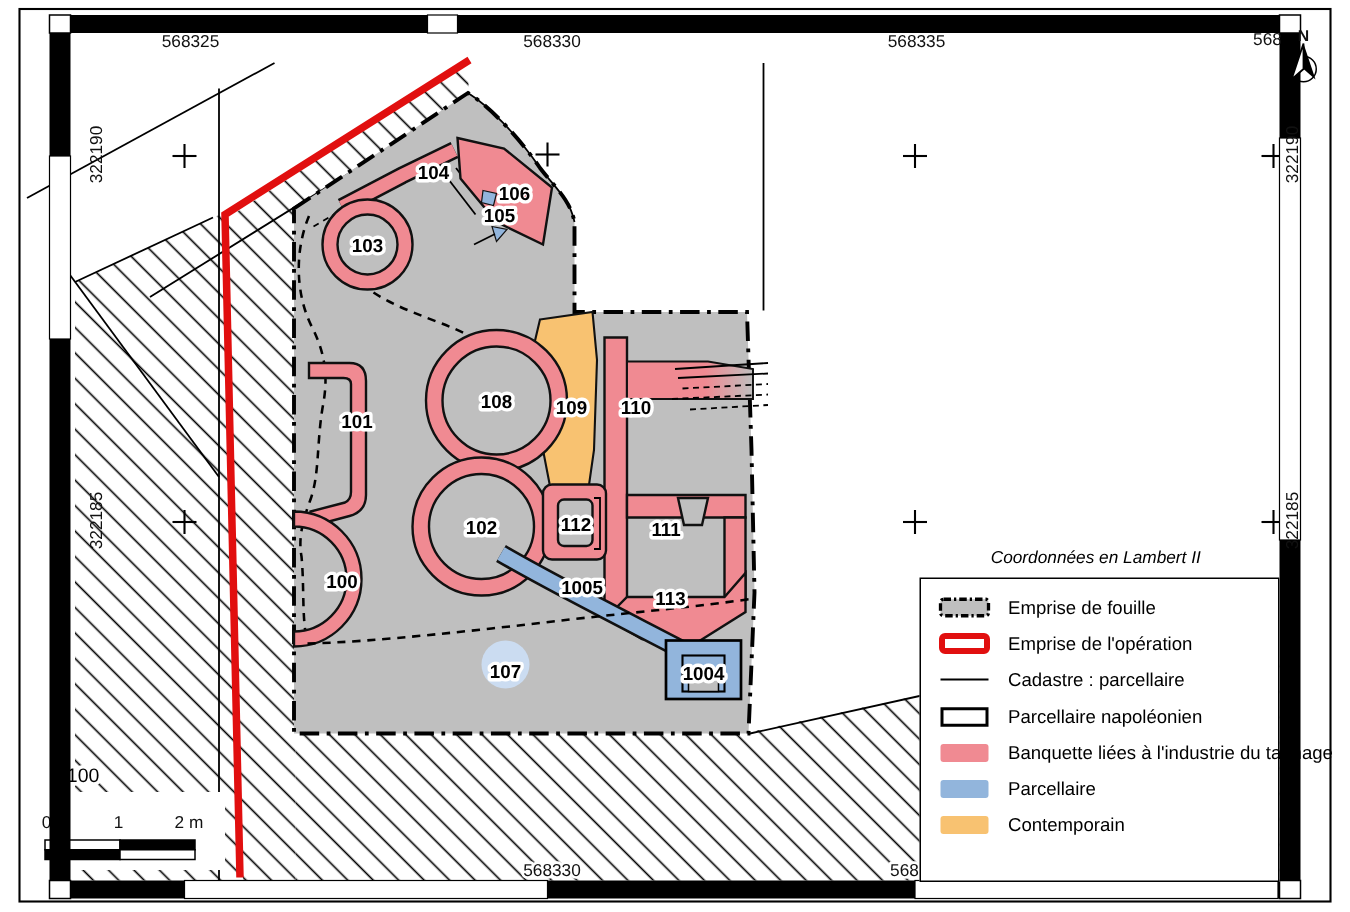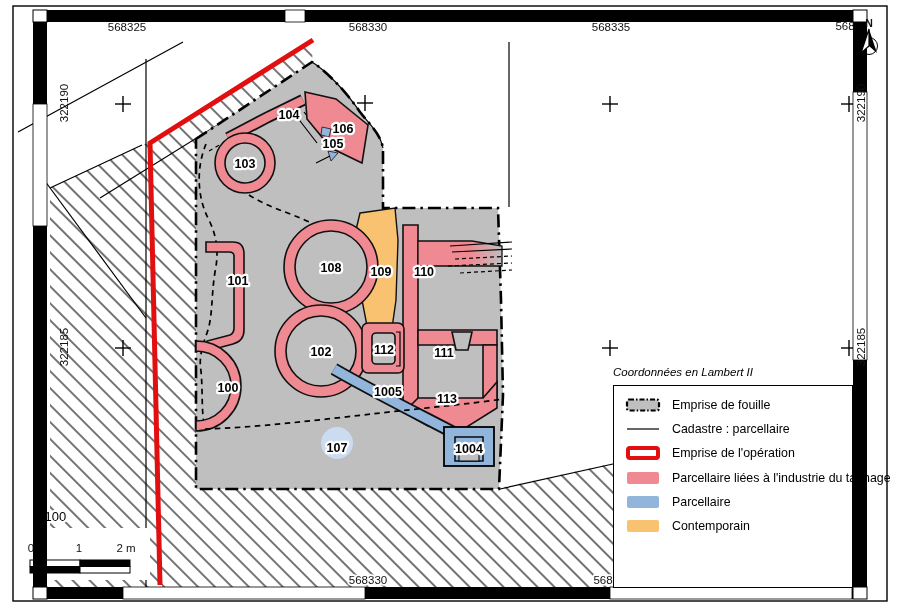--- a/index.html
+++ b/index.html
@@ -9,21 +9,21 @@
   .flabel{font-family:"Liberation Sans",sans-serif;font-size:12.5px;font-weight:bold;fill:#000;
           paint-order:stroke;stroke:#fff;stroke-width:4.5px;stroke-linejoin:round;text-anchor:middle;}
   .clabel{font-family:"Liberation Sans",sans-serif;font-size:11.5px;fill:#111;text-anchor:middle;}
   .chalo{paint-order:stroke;stroke:#fff;stroke-width:3.5px;stroke-linejoin:round;}
   .pink{fill:var(--tannage);stroke:#111;stroke-width:1.6;}
   .grayin{fill:var(--fouille_gray);stroke:#111;stroke-width:1.6;}
   .thin{stroke:#000;stroke-width:1.2;fill:none;}
   .banq{stroke:#000;stroke-width:1.7;fill:none;stroke-dasharray:5.5 4.5;}
   .cross{stroke:#000;stroke-width:1.4;}
   
-  .legend-note{position:absolute;left:613px;top:366px;width:235px;text-align:left;
+  .legend-note{position:absolute;left:613px;top:366px;width:235px;text-align:center;
                font-style:italic;font-size:11.5px;color:#000;}
   .legend-box{position:absolute;left:613px;top:385px;width:240px;height:203px;background:#fff;
               border:1.7px solid #000;box-sizing:border-box;padding-top:7px;text-align:center;}
   .lrow{display:flex;align-items:center;height:24.2px;}
   .lsw{width:36px;height:16px;margin-left:11px;flex:0 0 36px;}
   .llab{margin-left:11px;font-size:12.4px;color:#000;white-space:nowrap;}
 </style>
 </head>
 <body>
 
@@ -245,35 +245,41 @@
 
 <div class="legend-box">
   <div class="lrow">
     <svg class="lsw" viewBox="0 0 36 16">
       <rect x="2" y="2.5" width="32" height="11" rx="2" style="fill:var(--fouille_gray)" stroke="#000" stroke-width="2.2" stroke-dasharray="5 2 1.5 2"></rect>
     </svg>
     <span class="llab">Emprise de fouille</span>
   </div>
   <div class="lrow">
     <svg class="lsw" viewBox="0 0 36 16">
+      <rect x="3" y="3" width="30" height="10" rx="2" fill="#fff" style="stroke:var(--operation_red)" stroke-width="4"></rect>
+    </svg>
+    <span class="llab">Emprise de l'opération</span>
+  </div>
+  <div class="lrow">
+    <svg class="lsw" viewBox="0 0 36 16">
       <line x1="2" y1="8" x2="34" y2="8" stroke="#000" stroke-width="1.2"></line>
     </svg>
     <span class="llab">Cadastre : parcellaire</span>
   </div>
   <div class="lrow">
     <svg class="lsw" viewBox="0 0 36 16">
-      <rect x="3" y="3" width="30" height="10" rx="2" fill="#fff" style="stroke:var(--operation_red)" stroke-width="4"></rect>
-    </svg>
-    <span class="llab">Emprise de l'opération</span>
+      <rect x="3" y="2.5" width="30" height="11" fill="#fff" stroke="#000" stroke-width="2"></rect>
+    </svg>
+    <span class="llab">Parcellaire napoléonien</span>
   </div>
   <div class="lrow">
     <svg class="lsw" viewBox="0 0 36 16">
       <rect x="2" y="2" width="32" height="12" rx="2" style="fill:var(--tannage)"></rect>
     </svg>
-    <span class="llab">Parcellaire liées à l'industrie du tannage</span>
+    <span class="llab">Banquette liées à l'industrie du tannage</span>
   </div>
   <div class="lrow">
     <svg class="lsw" viewBox="0 0 36 16">
       <rect x="2" y="2" width="32" height="12" rx="2" style="fill:var(--contemporain)"></rect>
     </svg>
     <span class="llab">Parcellaire</span>
   </div>
   <div class="lrow">
     <svg class="lsw" viewBox="0 0 36 16">
       <rect x="2" y="2" width="32" height="12" rx="2" style="fill:var(--circulation)"></rect>

